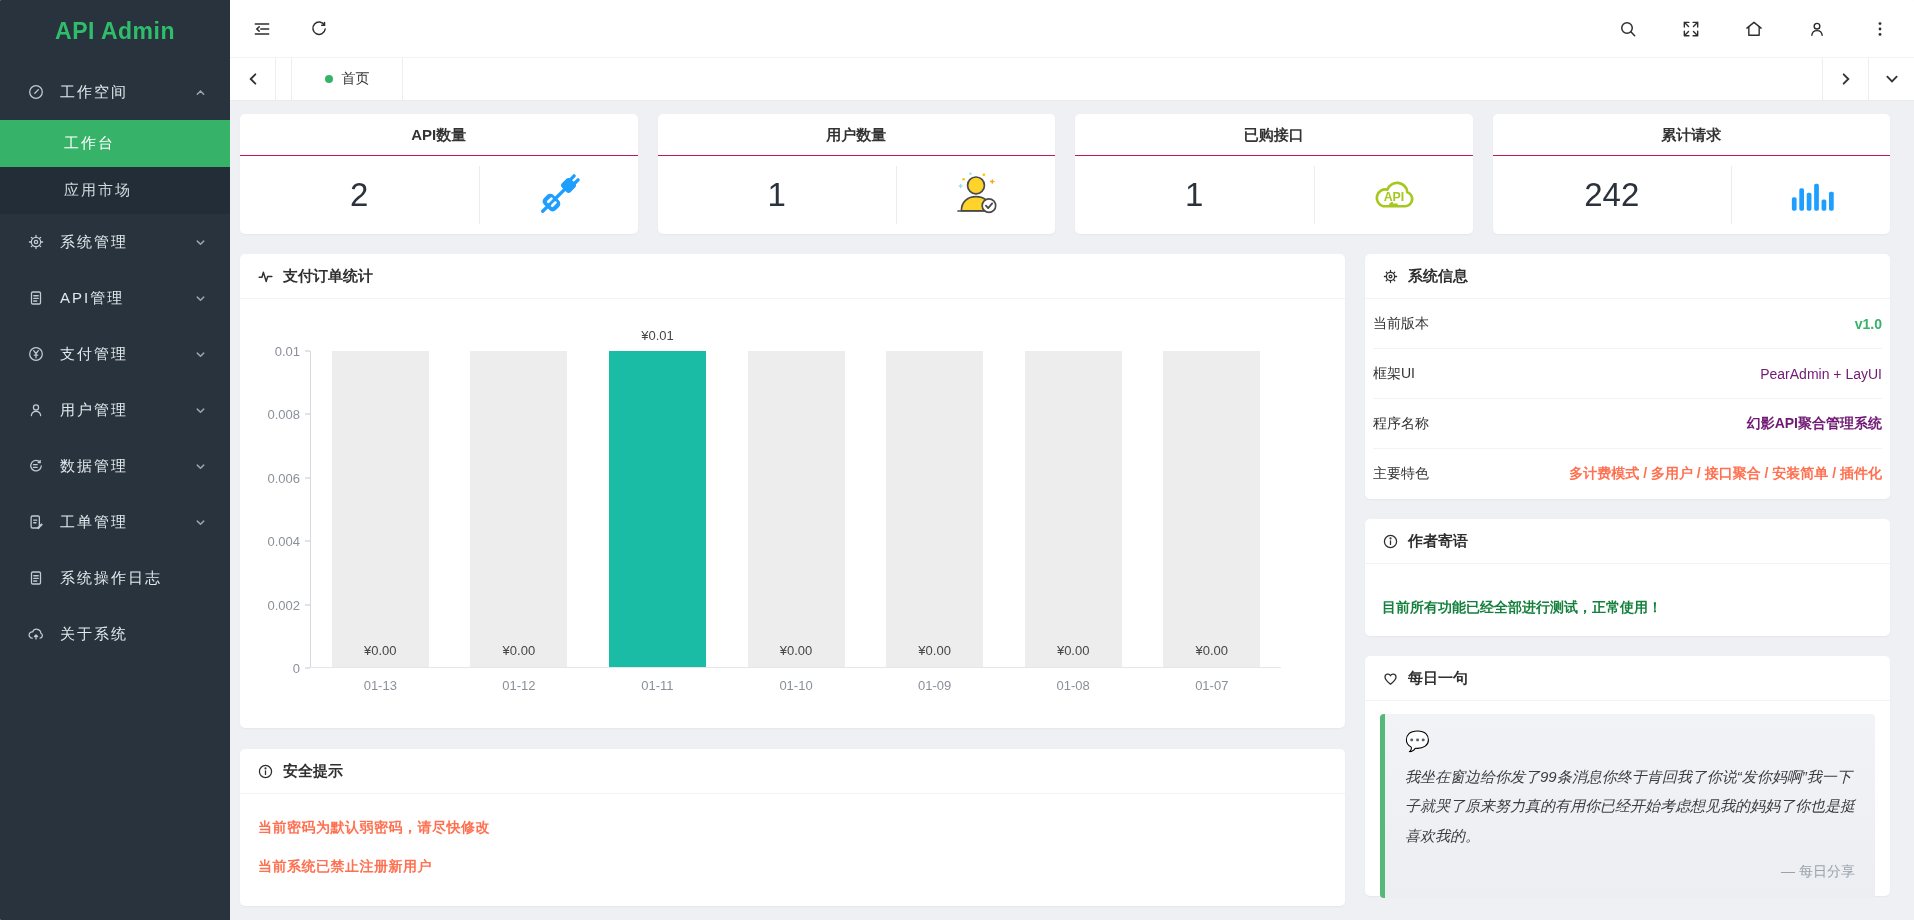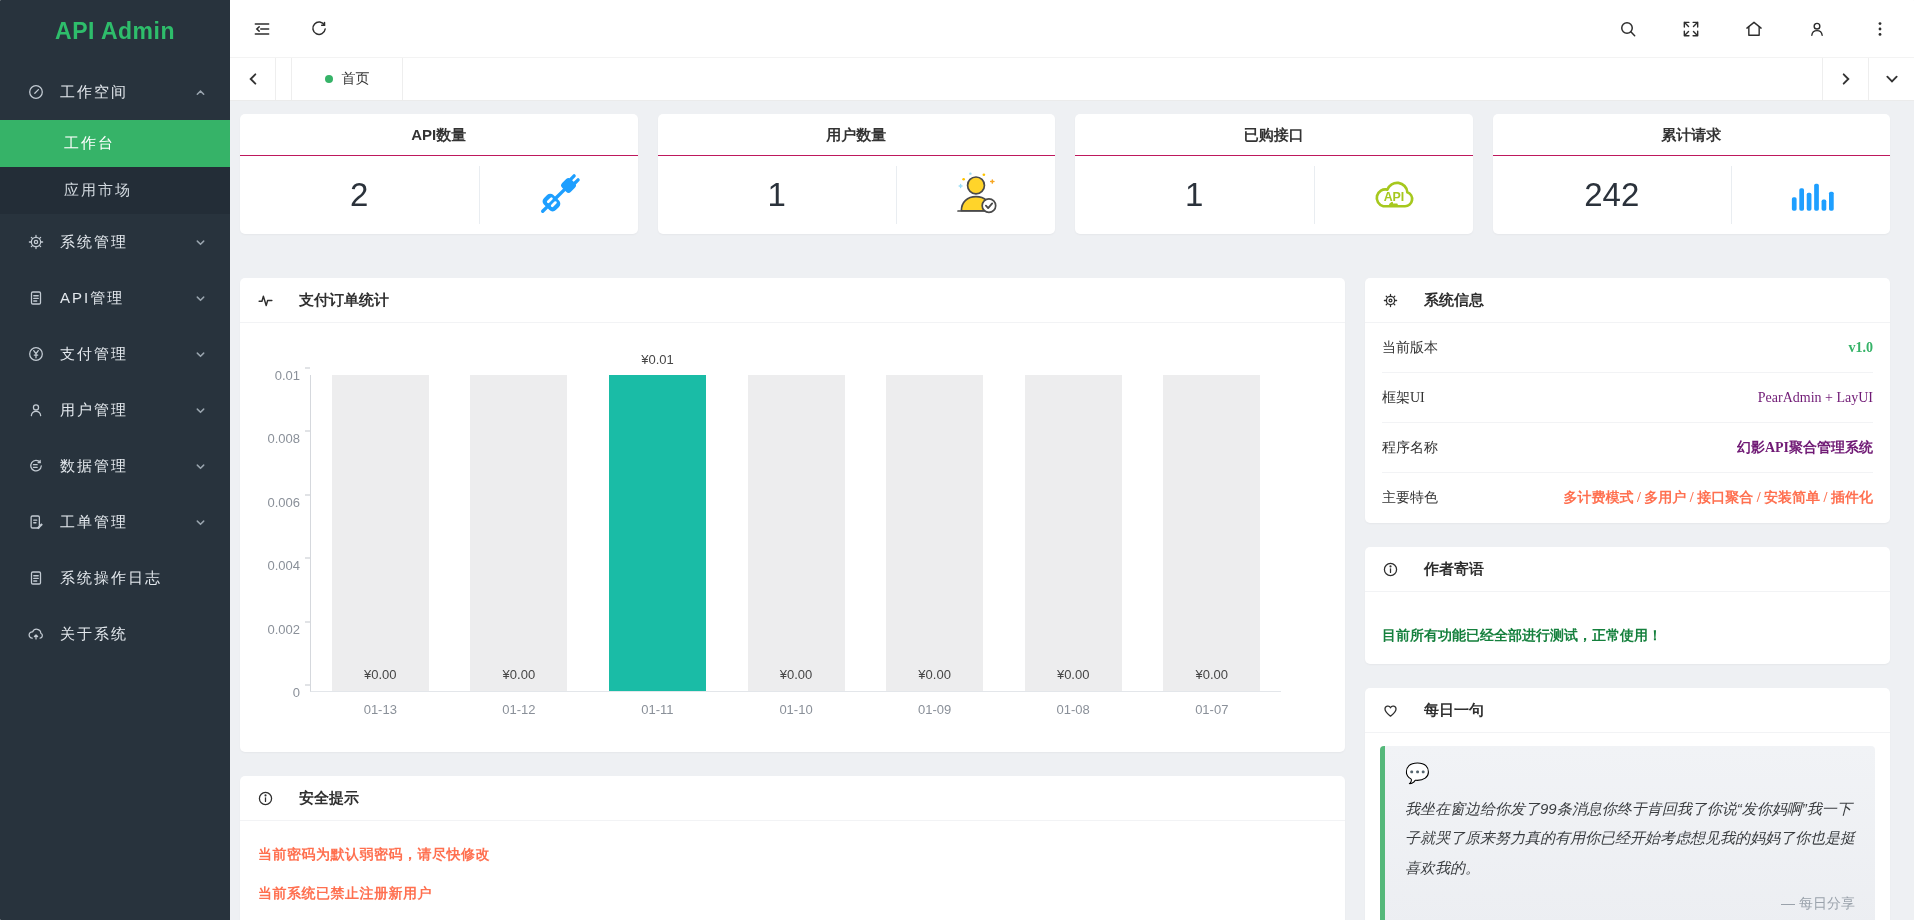--- a/index.html
+++ b/index.html
@@ -55,47 +55,47 @@
   .stat-value { width:60%; text-align:center; font-size:33px; color:#2b323b; }
   .stat-div { width:1px; height:58px; background:#e9edf1; }
   .stat-icon { flex:1; display:flex; align-items:center; justify-content:center; }
   .stat-icon svg { width:54px; height:54px; }
 
   
   .row2 { display:flex; gap:20px; margin-top:20px; align-items:flex-start; }
   .col-left { width:1105px; flex-shrink:0; }
   .col-right { flex:1; min-width:0; }
 
-  .card-head { height:45px; display:flex; align-items:center; gap:25px; padding:0 17px; font-size:15px;
-               font-weight:bold; color:#2f2f2f; border-bottom:1px solid #f2f3f5;margin-top:24px; }
+  .card-head { height:45px; display:flex; align-items:center; gap:9px; padding:0 17px; font-size:15px;
+               font-weight:bold; color:#2f2f2f; border-bottom:1px solid #f2f3f5; }
   .card-head svg { width:17px; height:17px; color:#2f2f2f; }
 
   
   .chart-card { height:474px; }
   .chart-body { height:429px; padding:52px 64px 60px 18px; display:flex; }
   .y-axis { position:relative; width:52px; height:100%; flex-shrink:0; }
-  .ytick { position:absolute; right:0; transform:translateY(50%); display:flex; gap:5px; }
+  .ytick { position:absolute; right:0; transform:translateY(50%); display:flex; align-items:center; gap:5px; }
   .ylab { font-size:13px; color:#8a9099; }
   .tickmark { width:5px; height:1px; background:#c4c8ce; }
   .plot { flex:1; position:relative; border-left:1px solid #d5d8dd; border-bottom:1px solid #e3e6ea; display:flex; }
   .slot { flex:1; position:relative; display:flex; justify-content:center; }
   .bar-bg { position:absolute; bottom:0; width:70%; height:100%; background:#ededee; }
   .bar-val { position:absolute; bottom:0; width:70%; background:#1abca6; }
   .bar-label { position:absolute; width:100%; text-align:center; font-size:13px; color:#464646; z-index:2; }
   .bar-label.top { bottom:100%; margin-bottom:8px; }
   .bar-label.bottom { bottom:9px; }
   .x-label { position:absolute; top:100%; margin-top:11px; width:100%; text-align:center; font-size:13px; color:#8a9099; }
 
   
   .security-card { margin-top:21px; height:157px; }
   .security-body { padding:4px 18px 18px; }
   .security-line { color:#ff7050; font-weight:bold; font-size:14px; margin-top:21px; letter-spacing:.5px; }
 
   
-  .sysinfo-body { padding:0 17px;font-family:Liberation Serif, serif; }
+  .sysinfo-body { padding:0 8px; }
   .sysinfo-row { height:50px; display:flex; align-items:center; justify-content:space-between; font-size:14px;
                  border-bottom:1px solid #f2f3f5; }
   .sysinfo-row:last-child { border-bottom:none; }
   .si-label { color:#333; }
   .si-value { color:#701a75; }
   .si-green { color:#36b368; font-weight:bold; }
   .si-strong { font-weight:bold; }
   .si-orange { color:#ff7050; font-weight:bold; }
 
   

